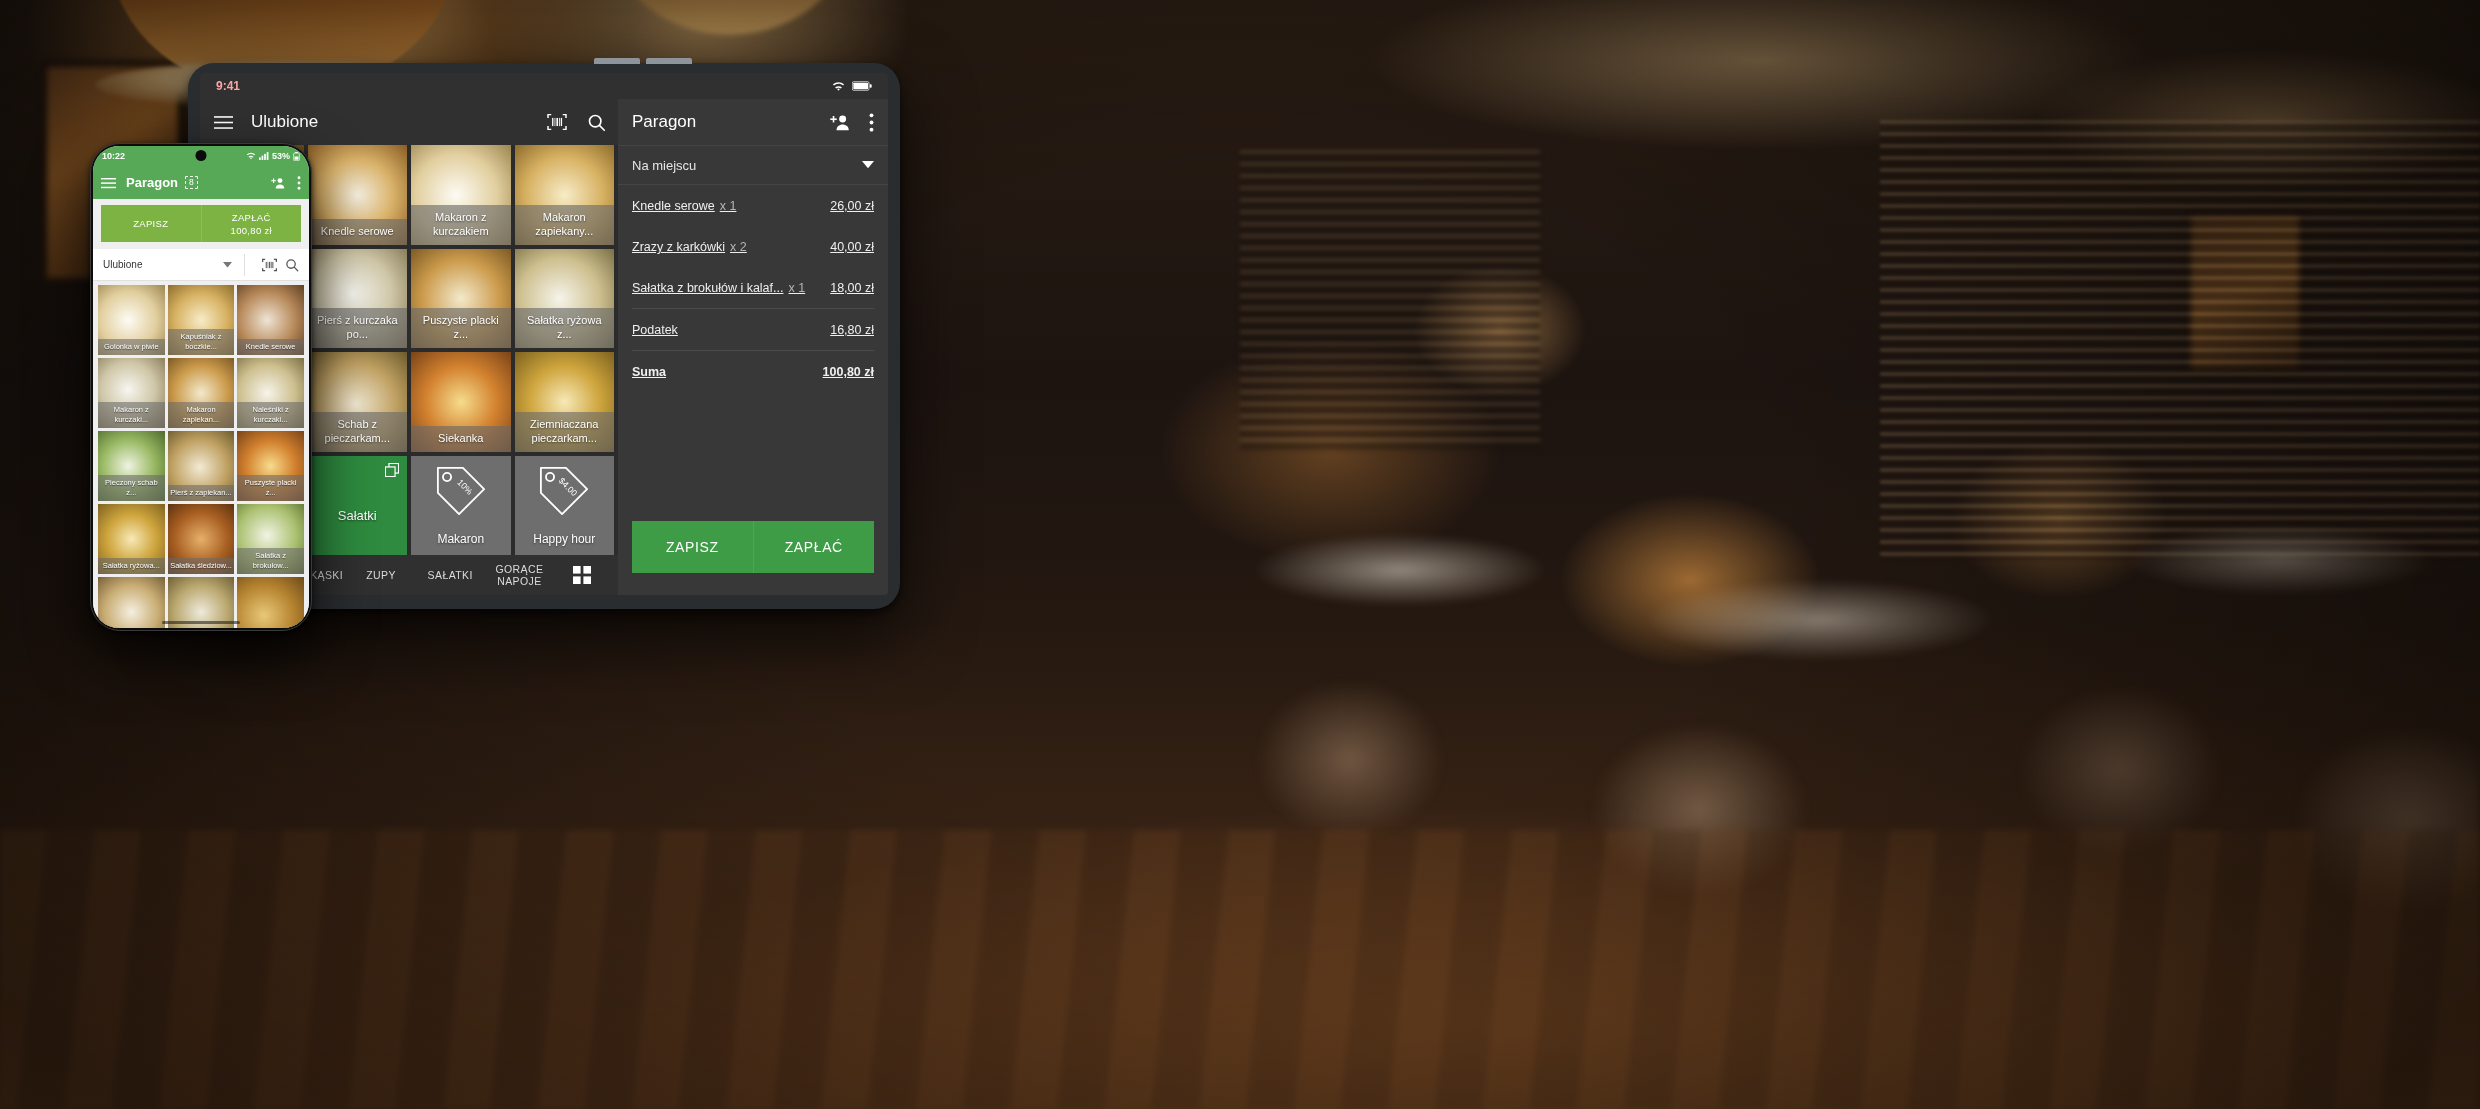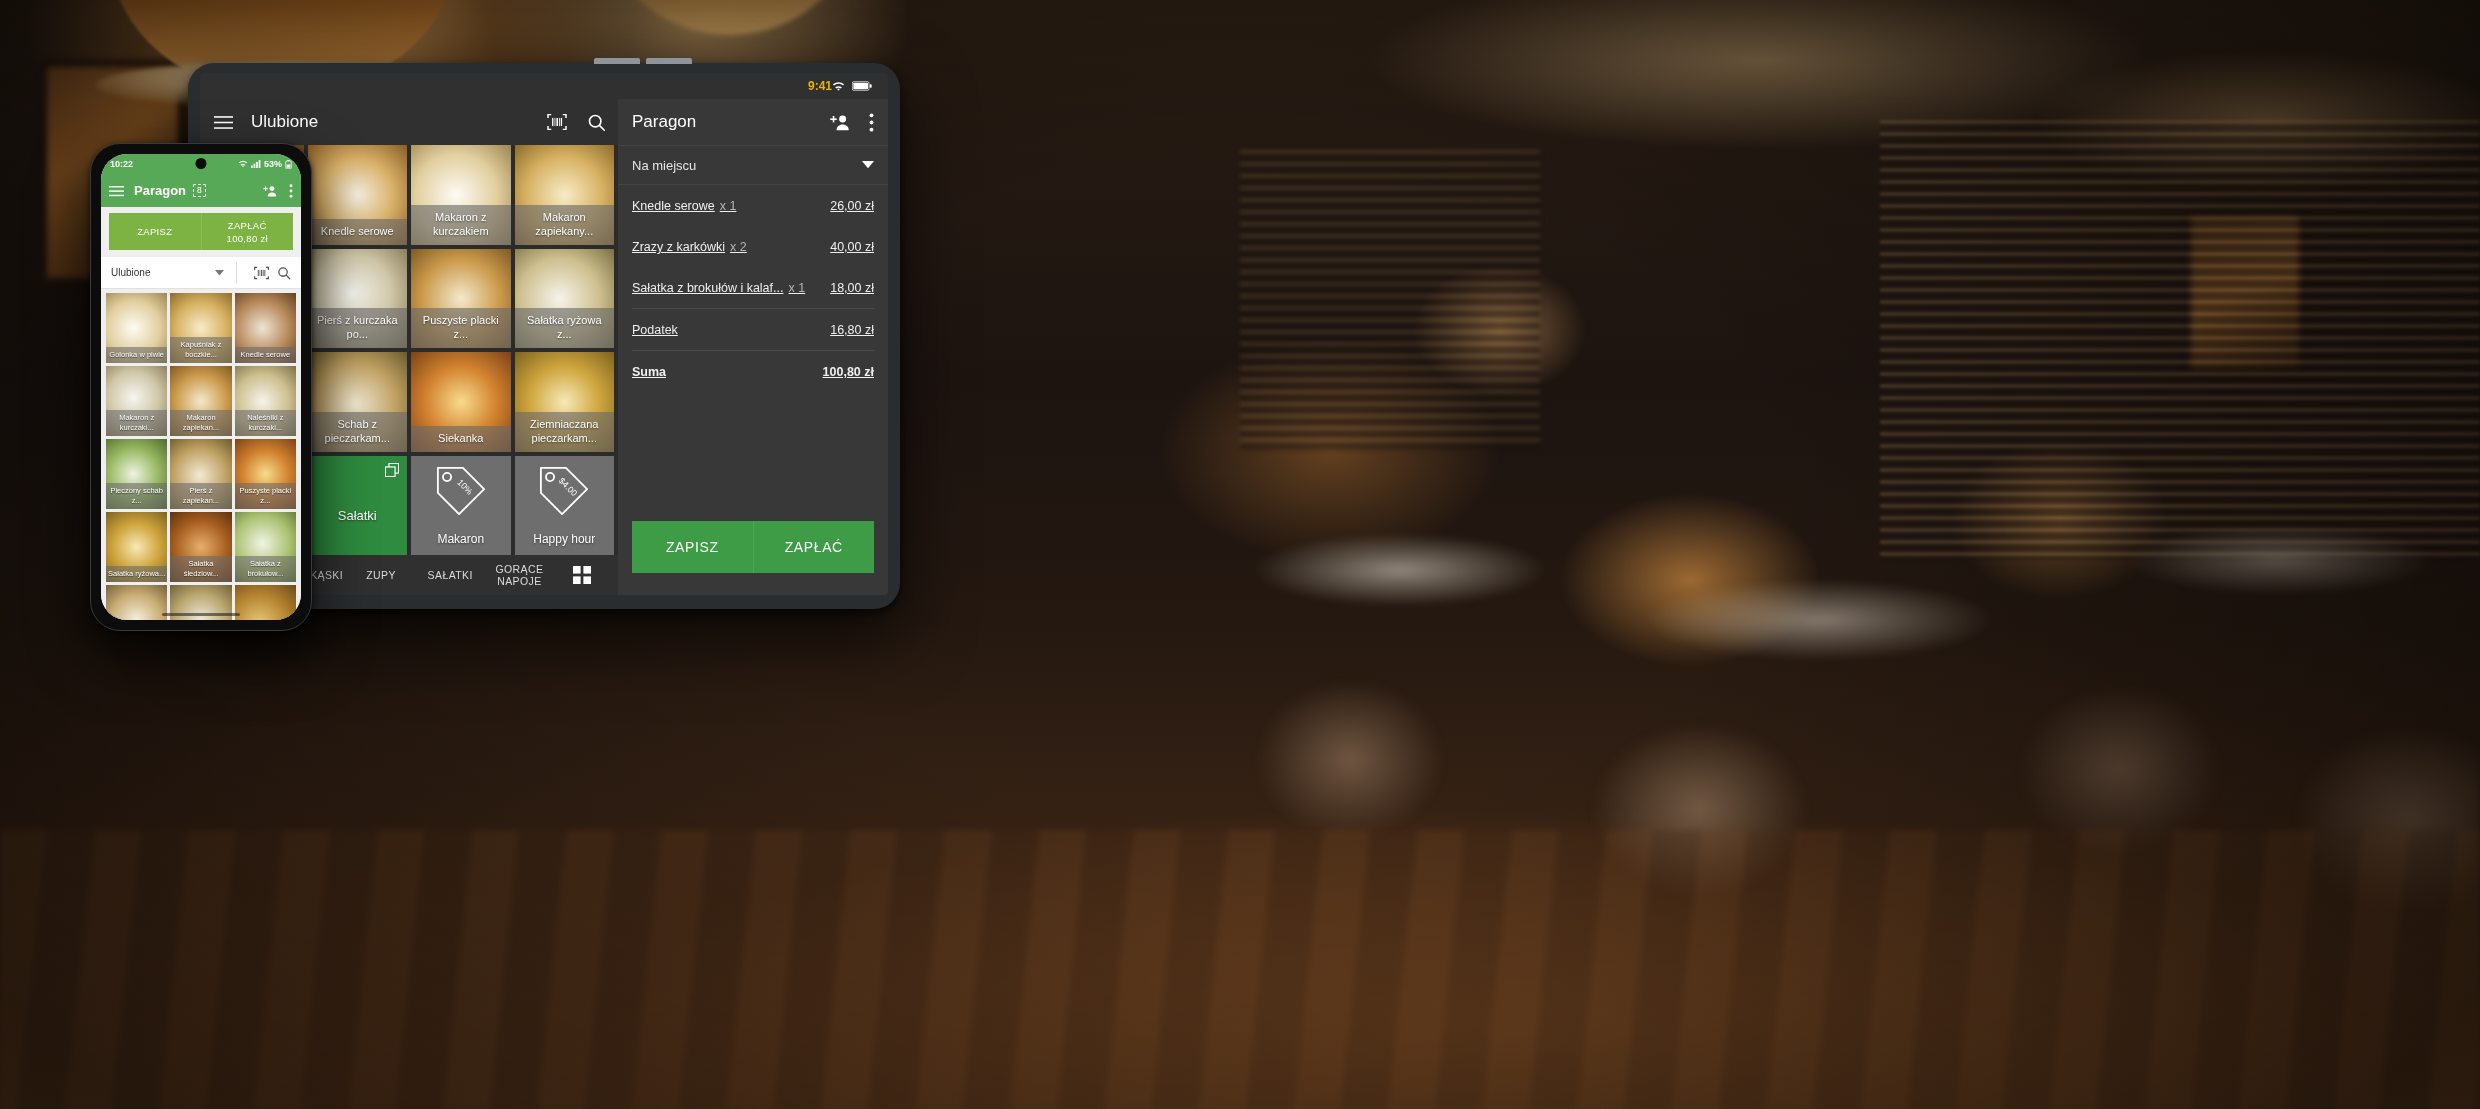--- a/index.html
+++ b/index.html
@@ -120,22 +120,22 @@
   #tablet-screen {
     width: 100%; height: 100%;
     background: #303030;
     border-radius: 4px;
     overflow: hidden;
     position: relative;
     display: flex; flex-direction: column;
   }
   
   #t-status {
-    height: 26px; background: #303030; color: #eab308;
-    display: flex; align-items: center; justify-content: flex-end;
+    height: 26px; background: #303030; color: #fca5a5;
+    display: flex; align-items: center; justify-content: space-between;
     padding: 0 16px; font-size: 12px; font-weight: bold;
     flex: 0 0 26px;
   }
   #t-status-right { display: flex; align-items: center; gap: 7px; }
 
   #t-body { flex: 1; display: flex; min-height: 0; }
 
   
   #t-left { flex: 1; display: flex; flex-direction: column; min-width: 0; background:#303030; }
   #t-appbar {
@@ -204,21 +204,21 @@
     display: flex; align-items: center; justify-content: center;
     font-size: 14px; letter-spacing: .6px;
   }
   #t-actions .btn + .btn { border-left: 1px solid #4aa852; }
 
   
   #phone {
     position: absolute; left: 90px; top: 143px; width: 222px; height: 488px;
     background: #0c0c0c; border-radius: 30px;
     box-shadow: 0 26px 58px rgba(0,0,0,.8), 0 2px 6px rgba(0,0,0,.7);
-    padding: 10px;
+    padding: 2px;
     border: 1px solid #3a3a3a;
   }
   #phone-screen {
     width: 100%; height: 100%; border-radius: 26px; overflow: hidden;
     background: #efefef; display: flex; flex-direction: column; position: relative;
   }
   #p-status {
     flex: 0 0 20px; background: #57a957; color: #fff;
     display: flex; align-items: center; justify-content: space-between;
     padding: 0 9px; font-size: 9px; font-weight: bold; position: relative;

